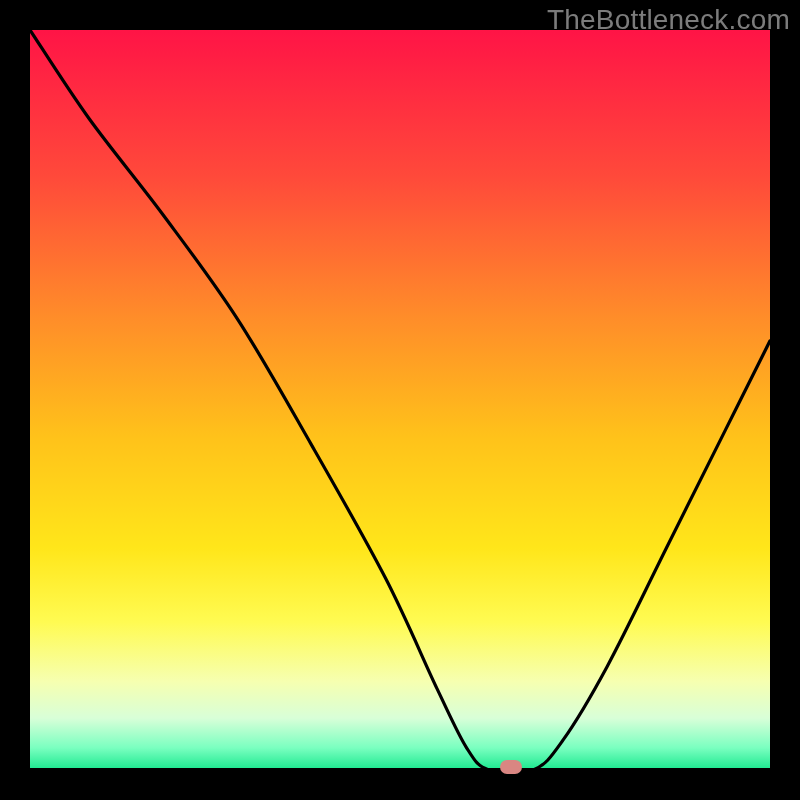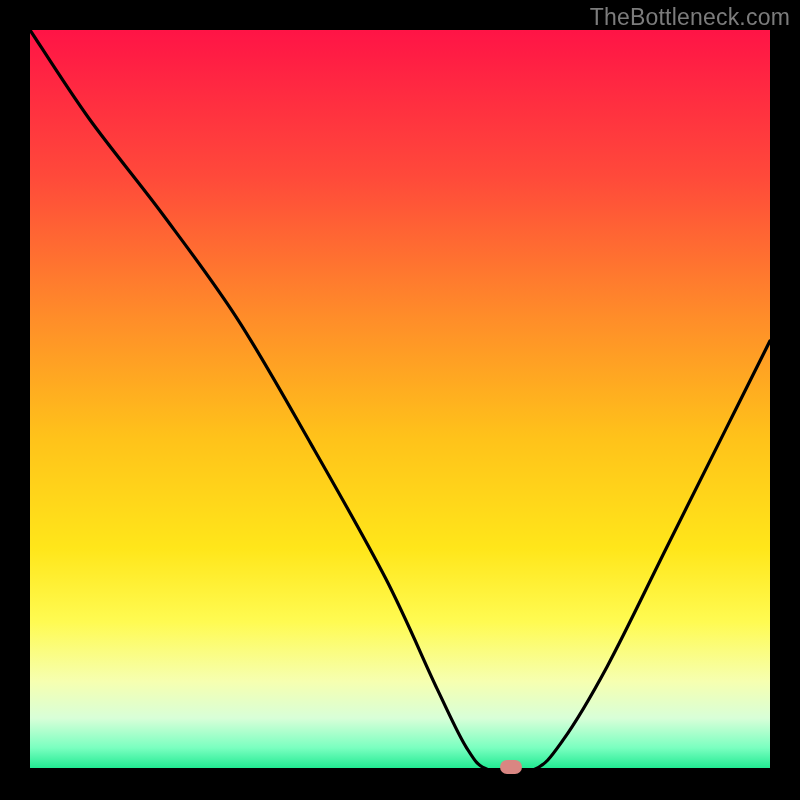--- a/index.html
+++ b/index.html
@@ -15,21 +15,21 @@
     position: relative;
     width: 800px;
     height: 800px;
     background: #000;
   }
   .watermark {
     position: absolute;
     top: 4px;
     right: 10px;
     color: #7c7c7c;
-    font-size: 23px;
+    font-size: 28px;
     font-weight: 500;
     letter-spacing: 0.2px;
     z-index: 50;
   }
   .plot-area {
     position: absolute;
     left: 30px;
     top: 30px;
     width: 740px;
     height: 740px;

